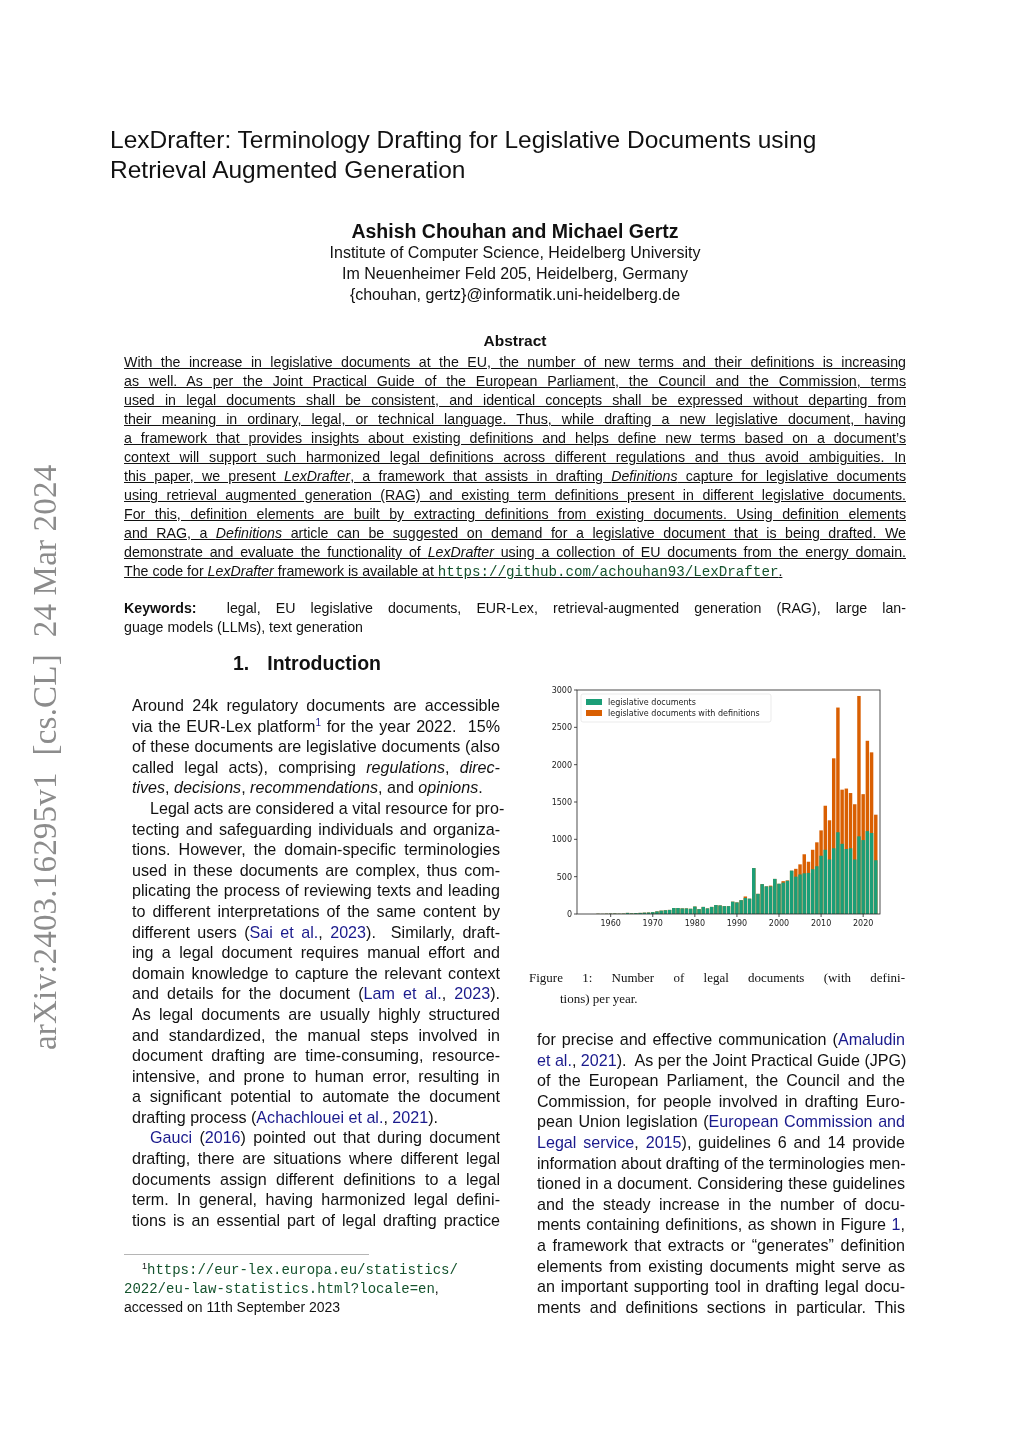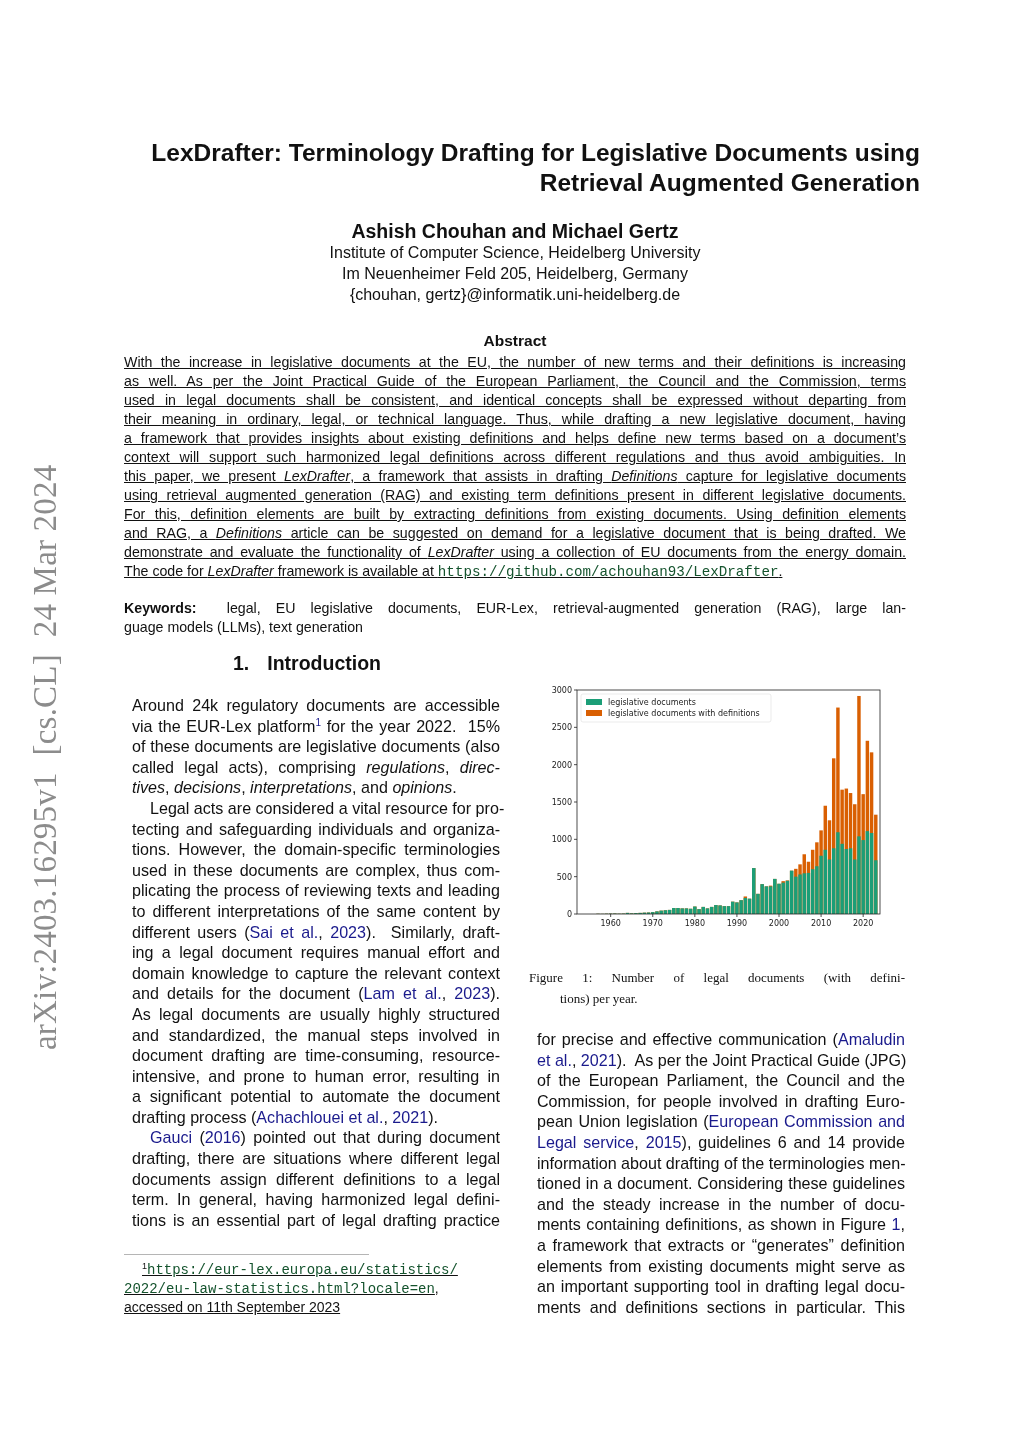--- a/index.html
+++ b/index.html
@@ -5,22 +5,22 @@
   html, body { margin: 0; padding: 0; background: #ffffff; }
   body { width: 1024px; height: 1448px; position: relative; overflow: hidden;
          font-family: "Liberation Sans", "DejaVu Sans", sans-serif; color: #111; }
   .arxiv-stamp {
     position: absolute; left: 23px; top: 1050px; width: 620px; height: 44px;
     transform-origin: 0 0; transform: rotate(-90deg);
     font-family: "Liberation Serif", "DejaVu Serif", serif; font-size: 33px;
     color: #8c8c8c; white-space: pre; letter-spacing: 0.2px; line-height: 44px;
   }
   .title {
-    position: absolute; left: 110px; width: 810px; top: 138px; text-align: right;
-    font-weight: bold; font-size: 24.5px; line-height: 30px;
+    position: absolute; left: 110px; width: 810px; top: 125px; text-align: left;
+    font-weight: normal; font-size: 24.5px; line-height: 30px;
   }
   .authors {
     position: absolute; left: 110px; width: 810px; top: 220px; text-align: center;
     font-weight: bold; font-size: 19.5px; line-height: 22px;
   }
   .affil {
     position: absolute; left: 110px; width: 810px; top: 242px; text-align: center;
     font-size: 16px; line-height: 21px;
   }
   .abstract-head {
@@ -50,21 +50,21 @@
   }
   .col .line { display: block; white-space: nowrap; text-align-last: justify; text-align: justify; margin-left: 8px; }
   .col .line.last { text-align-last: left; }
   .col .line.indent { padding-left: 18px; }
   .col-left { left: 124px; width: 376px; top: 695px; }
   .col-right { left: 529px; width: 376px; top: 1029px; }
   .cite { color: #1a1a8c; }
   sup { font-size: 10px; line-height: 0; vertical-align: 6px; }
   .fn-rule { position: absolute; left: 124px; top: 1254px; width: 245px; height: 1px; background: #b5b5b5; }
   .footnote { position: absolute; left: 124px; top: 1260px; width: 380px; font-size: 14px; line-height: 18px; }
-  .footnote .line { display: block; white-space: nowrap; text-decoration: underline; }
+  .footnote .line { display: block; white-space: nowrap; }
   .footnote sup { font-size: 9px; vertical-align: 5px; }
   .caption {
     position: absolute; left: 529px; width: 376px; top: 968px; font-size: 13px; line-height: 20.6px; font-family: Liberation Serif, serif;
   }
   .caption .line { display: block; white-space: nowrap; text-align-last: justify; }
   .caption .line.last { text-align-last: left; margin-left: 31px; }
   .figure { position: absolute; left: 540px; top: 683px; width: 350px; height: 250px; }
   .figure svg { width: 350px; height: 250px; display: block; }
   .figure text { font-family: "DejaVu Sans", "Liberation Sans", sans-serif; }
 </style>
@@ -110,21 +110,21 @@
 
 <div class="section-head">
   <span class="num">1.</span><span>Introduction</span>
 </div>
 
 <div class="col col-left">
   <span class="line">Around 24k regulatory documents are accessible</span>
   <span class="line"><span>via the EUR-Lex platform</span><sup class="cite">1</sup><span style="white-space:pre"> for the year 2022.  15%</span></span>
   <span class="line">of these documents are legislative documents (also</span>
   <span class="line"><span style="white-space:pre">called legal acts), comprising </span><i>regulations</i><span style="white-space:pre">, </span><i>direc-</i></span>
-  <span class="line last"><i>tives</i><span style="white-space:pre">, </span><i>decisions</i><span style="white-space:pre">, </span><i>interpretations</i><span style="white-space:pre">, and </span><i>opinions</i><span>.</span></span>
+  <span class="line last"><i>tives</i><span style="white-space:pre">, </span><i>decisions</i><span style="white-space:pre">, </span><i>recommendations</i><span style="white-space:pre">, and </span><i>opinions</i><span>.</span></span>
   <span class="line indent">Legal acts are considered a vital resource for pro-</span>
   <span class="line">tecting and safeguarding individuals and organiza-</span>
   <span class="line">tions.  However, the domain-specific terminologies</span>
   <span class="line">used in these documents are complex, thus com-</span>
   <span class="line">plicating the process of reviewing texts and leading</span>
   <span class="line">to different interpretations of the same content by</span>
   <span class="line"><span style="white-space:pre">different users (</span><a class="cite">Sai et al.</a><span style="white-space:pre">, </span><a class="cite">2023</a><span style="white-space:pre">).  Similarly, draft-</span></span>
   <span class="line">ing a legal document requires manual effort and</span>
   <span class="line">domain knowledge to capture the relevant context</span>
   <span class="line"><span style="white-space:pre">and details for the document (</span><a class="cite">Lam et al.</a><span style="white-space:pre">, </span><a class="cite">2023</a><span>).</span></span>

